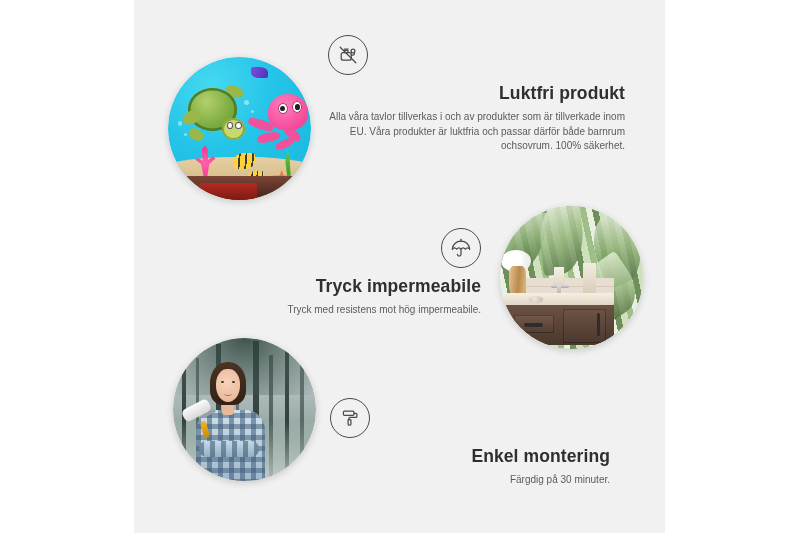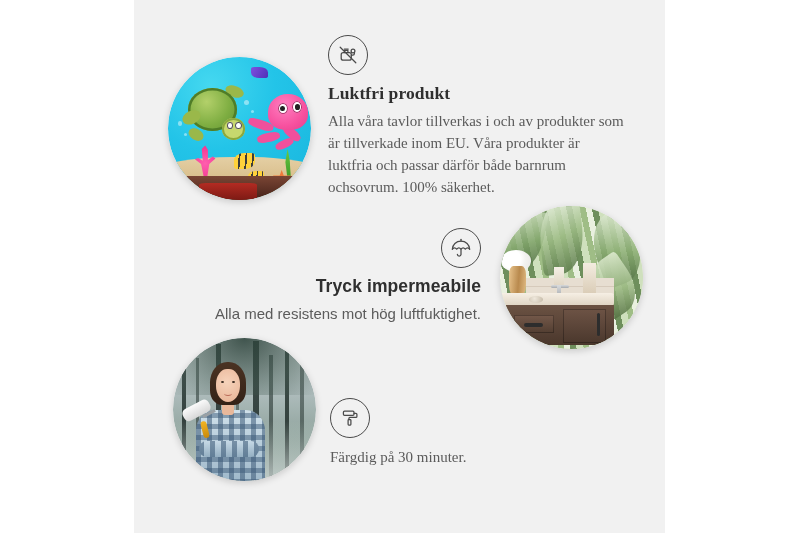--- a/index.html
+++ b/index.html
@@ -36,33 +36,33 @@
   
   .feature {
     position: absolute;
   }
   .feature .icon-wrap {
     width: 40px;
     height: 40px;
   }
   .feature.align-left .icon-wrap { margin: 0 0 8px 0; }
   .feature.align-right .icon-wrap { margin: 0 0 8px auto; }
-  .feature.align-left  { text-align: left; font-family: Liberation Serif, serif; }
+  .feature.align-left  { text-align: right; }
   .feature.align-right { text-align: right; }
 
   .f-title {
     font-size: 17.5px;
     font-weight: bold;
     color: #2f2f2f;
     letter-spacing: .1px;
     line-height: 1.25;
     margin: 0 0 5px 0;
   }
   .f-body {
-    font-size: 15px;
+    font-size: 10px;
     color: #5b5b5b;
     line-height: 1.47;
     margin: 0;
   }
 
   
   .badge {
     width: 40px;
     height: 40px;
     border-radius: 50%;
@@ -440,21 +440,21 @@
         <div class="badge">
           <svg width="24" height="24" viewBox="0 0 24 24" fill="none" stroke="#4a4a4a" stroke-width="1.25" stroke-linecap="round" stroke-linejoin="round">
             <path d="M3.4 13.2c0-4.6 3.8-8.1 8.6-8.1s8.6 3.5 8.6 8.1"></path>
             <path d="M3.4 13.2c1.4-1.9 2.9-1.9 4.3 0 1.4-1.9 2.9-1.9 4.3 0 1.4-1.9 2.9-1.9 4.3 0 1.4-1.9 2.9-1.9 4.3 0"></path>
             <path d="M12 5.1V3.3"></path>
             <path d="M12 13.2v5.1c0 1-.8 1.8-1.8 1.8s-1.8-.8-1.8-1.8"></path>
           </svg>
         </div>
       </div>
       <p class="f-title">Tryck impermeabile</p>
-      <p class="f-body">Alla med resistens mot hög luftfuktighet.</p>
+      <p class="f-body">Tryck med resistens mot hög impermeabile.</p>
     </div>
 
     <div class="photo" id="photo-forest" style="left:39px; top:338px; width:143px; height:143px;">
       <div class="photo-inner">
         <div class="ph-layer forest-bg"></div>
         <div class="ph-layer tree tA"></div>
         <div class="ph-layer tree tB"></div>
         <div class="ph-layer tree tC"></div>
         <div class="ph-layer tree tD"></div>
         <div class="ph-layer tree tE"></div>
@@ -480,17 +480,18 @@
     <div class="feature align-left" style="left:196px; top:398px; width:280px;">
       <div class="icon-wrap">
         <div class="badge">
           <svg width="24" height="24" viewBox="0 0 24 24" fill="none" stroke="#4a4a4a" stroke-width="1.25" stroke-linecap="round" stroke-linejoin="round">
             <rect x="5.4" y="5.2" width="10.6" height="4.2" rx="1.1"></rect>
             <path d="M16 7.3h1.9c.6 0 1 .5 1 1v2.1c0 .6-.5 1-1 1h-6c-.6 0-1 .5-1 1v1.1"></path>
             <rect x="10.1" y="13.6" width="2.8" height="5.4" rx=".7"></rect>
           </svg>
         </div>
       </div>
+      <p class="f-title">Enkel montering</p>
       <p class="f-body">Färgdig på 30 minuter.</p>
     </div>
 
   </div>
 </div>
 
 </body></html>

